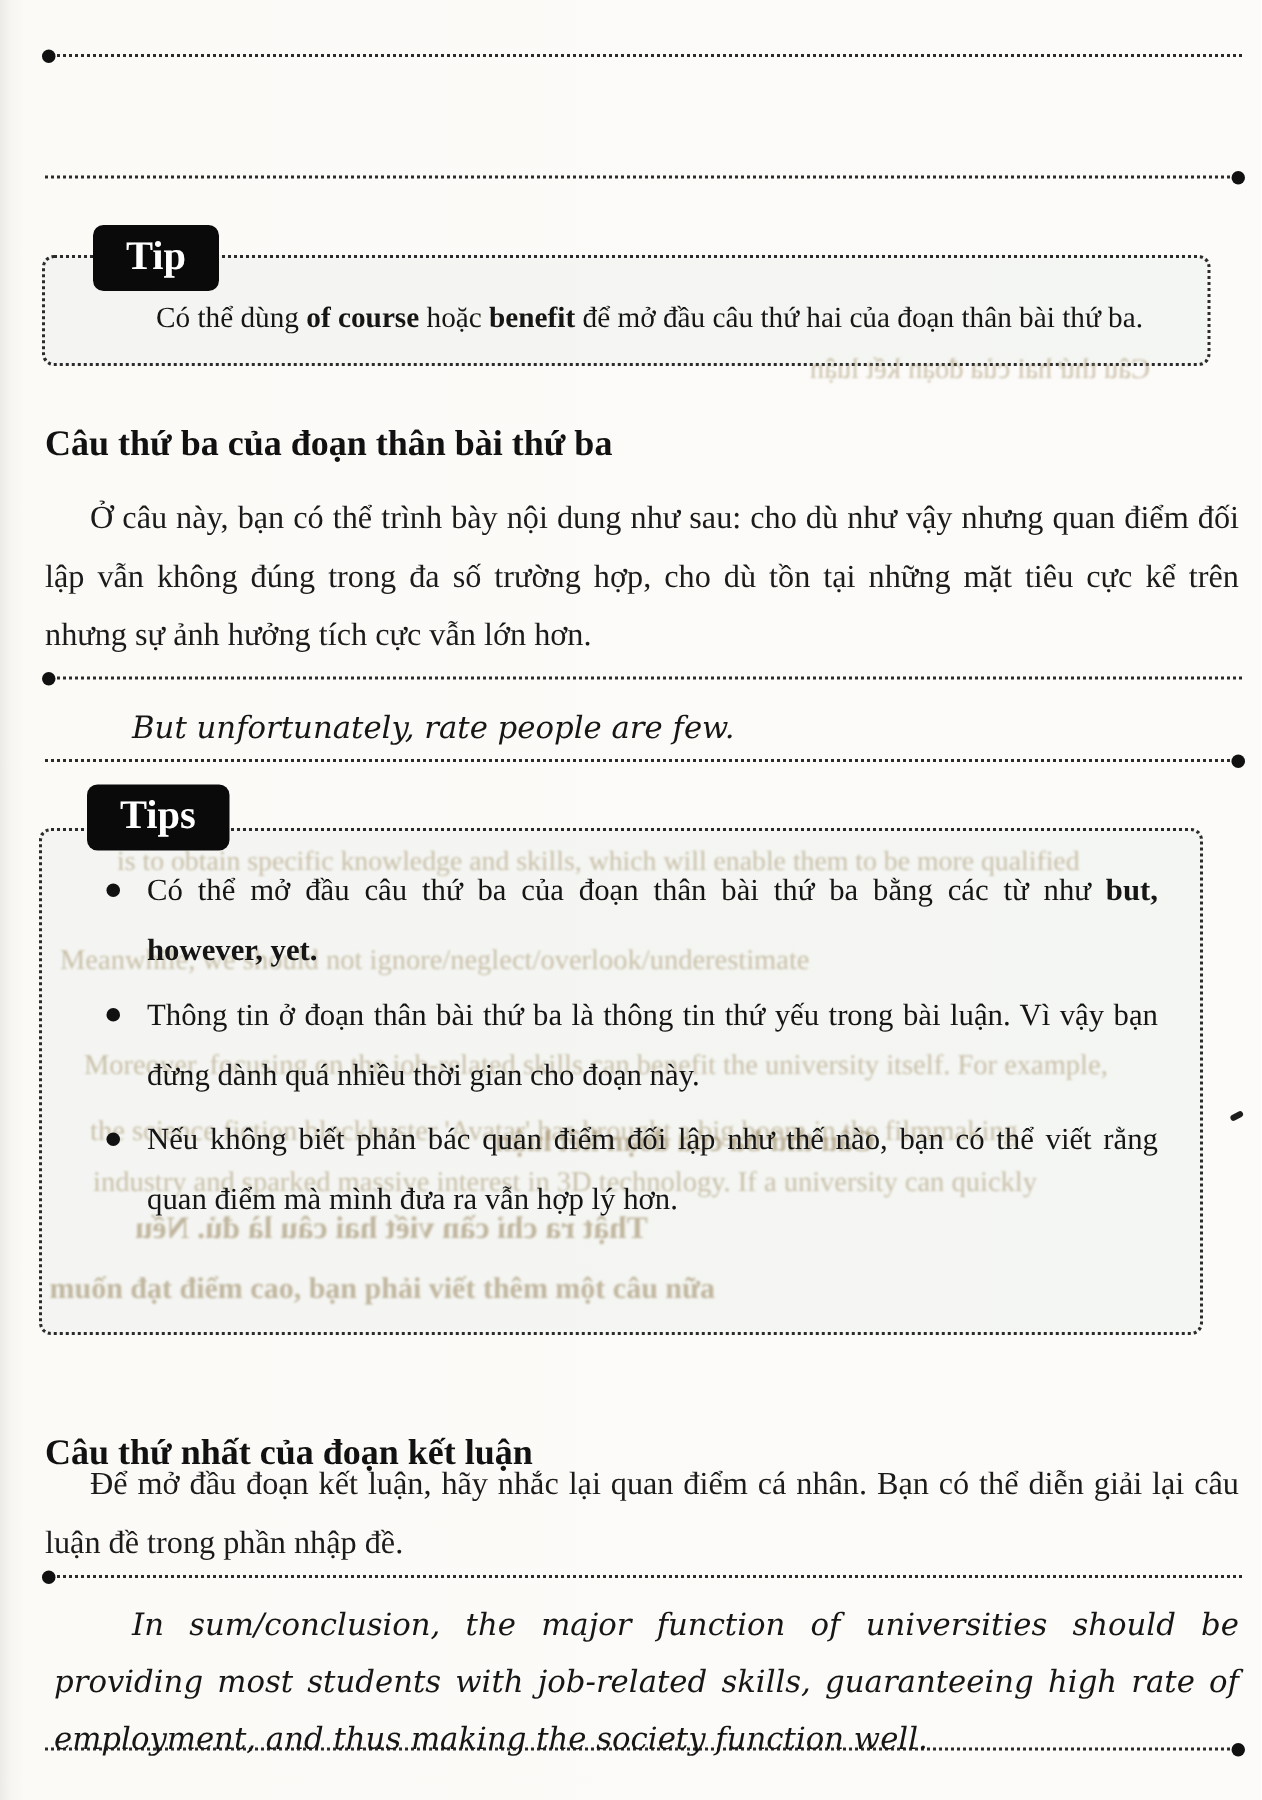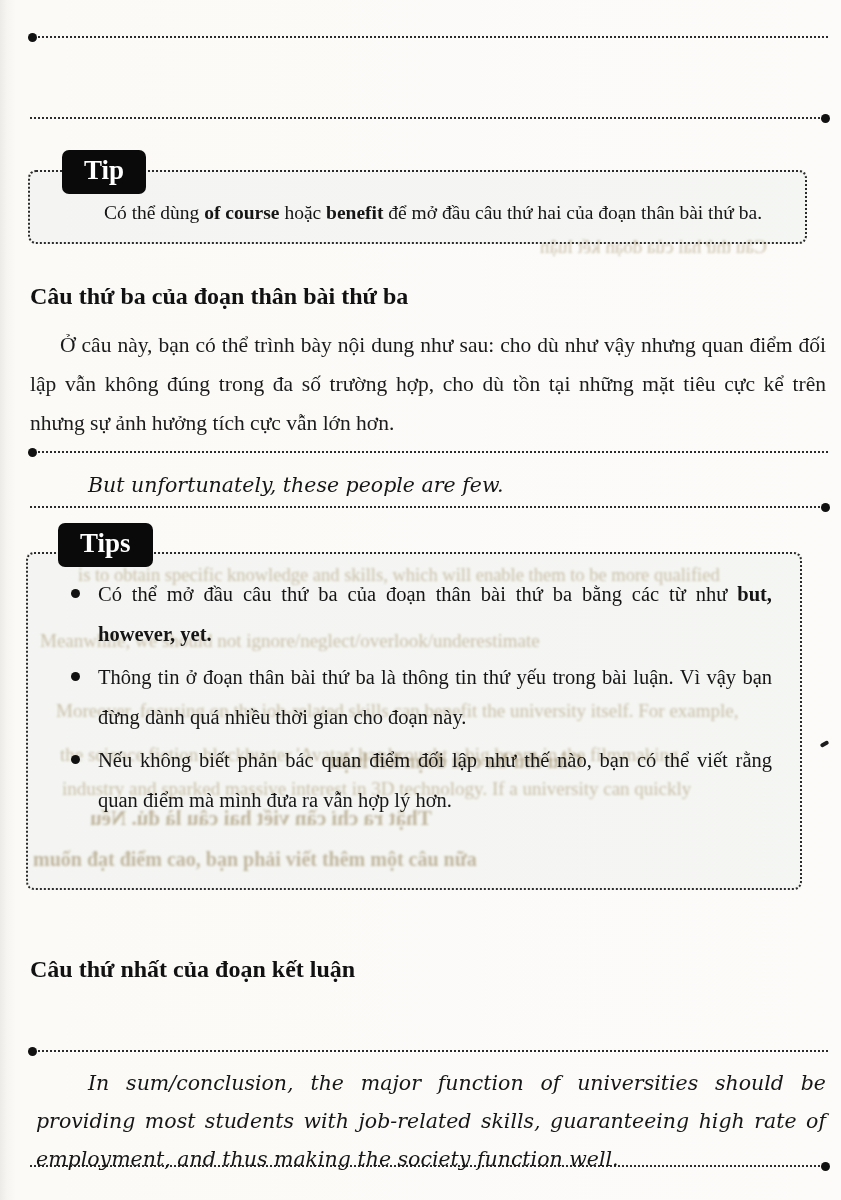--- a/index.html
+++ b/index.html
@@ -106,38 +106,39 @@
     <div class="box-content">
       <p class="tip-text"><span>Có thể dùng </span><b>of course</b><span> hoặc </span><b>benefit</b><span> để mở đầu câu thứ hai của đoạn thân bài thứ ba.</span></p>
     </div>
   </div>
 
   <h2 class="heading" style="top:283px;">Câu thứ ba của đoạn thân bài thứ ba</h2>
   <p class="para" style="top:326px;">Ở câu này, bạn có thể trình bày nội dung như sau: cho dù như vậy nhưng quan điểm đối lập vẫn không đúng trong đa số trường hợp, cho dù tồn tại những mặt tiêu cực kể trên nhưng sự ảnh hưởng tích cực vẫn lớn hơn.</p>
 
   <div class="rule dot-left" style="top:451px;"></div>
   <div class="quote" style="top:466px;">
-    <p>But unfortunately, these people are few.</p>
+    <p>But unfortunately, rate people are few.</p>
   </div>
   <div class="rule dot-right" style="top:506px;"></div>
 
   <div class="box-label" style="left:58px;top:523px;">Tips</div>
   <div class="dotted-box" style="left:26px;top:552px;width:772px;height:334px;">
     <div class="box-content">
       <ul class="tips-list">
         <li><span>Có thể mở đầu câu thứ ba của đoạn thân bài thứ ba bằng các từ như </span><b>but, however, yet.</b></li>
         <li>Thông tin ở đoạn thân bài thứ ba là thông tin thứ yếu trong bài luận. Vì vậy bạn đừng dành quá nhiều thời gian cho đoạn này.</li>
         <li>Nếu không biết phản bác quan điểm đối lập như thế nào, bạn có thể viết rằng quan điểm mà mình đưa ra vẫn hợp lý hơn.</li>
       </ul>
     </div>
   </div>
 
   <div class="artifact" style="left:820px;top:742px;"></div>
 
   <h2 class="heading" style="top:928px;margin-top:28px;">Câu thứ nhất của đoạn kết luận</h2>
+  <p class="para" style="top:970px;">Để mở đầu đoạn kết luận, hãy nhắc lại quan điểm cá nhân. Bạn có thể diễn giải lại câu luận đề trong phần nhập đề.</p>
 
   <div class="rule dot-left" style="top:1050px;"></div>
   <div class="quote" style="top:1064px;">
     <p>In sum/conclusion, the major function of universities should be providing most students with job-related skills, guaranteeing high rate of employment, and thus making the society function well.</p>
   </div>
   <div class="rule dot-right" style="top:1165px;"></div>
 
 </div>
 
 </body></html>

